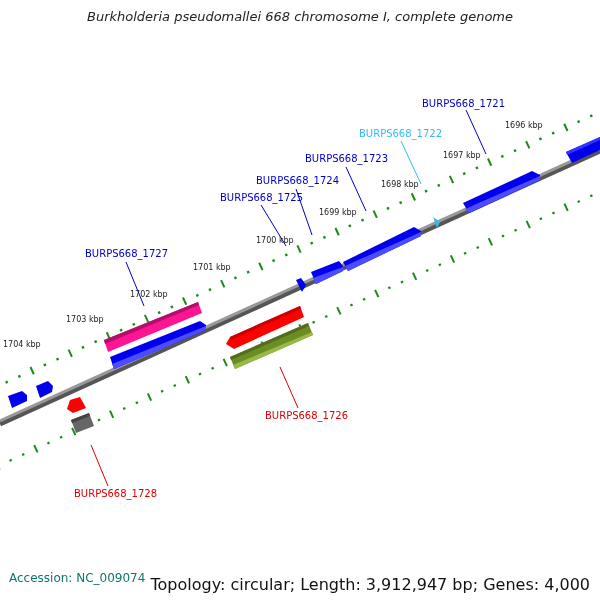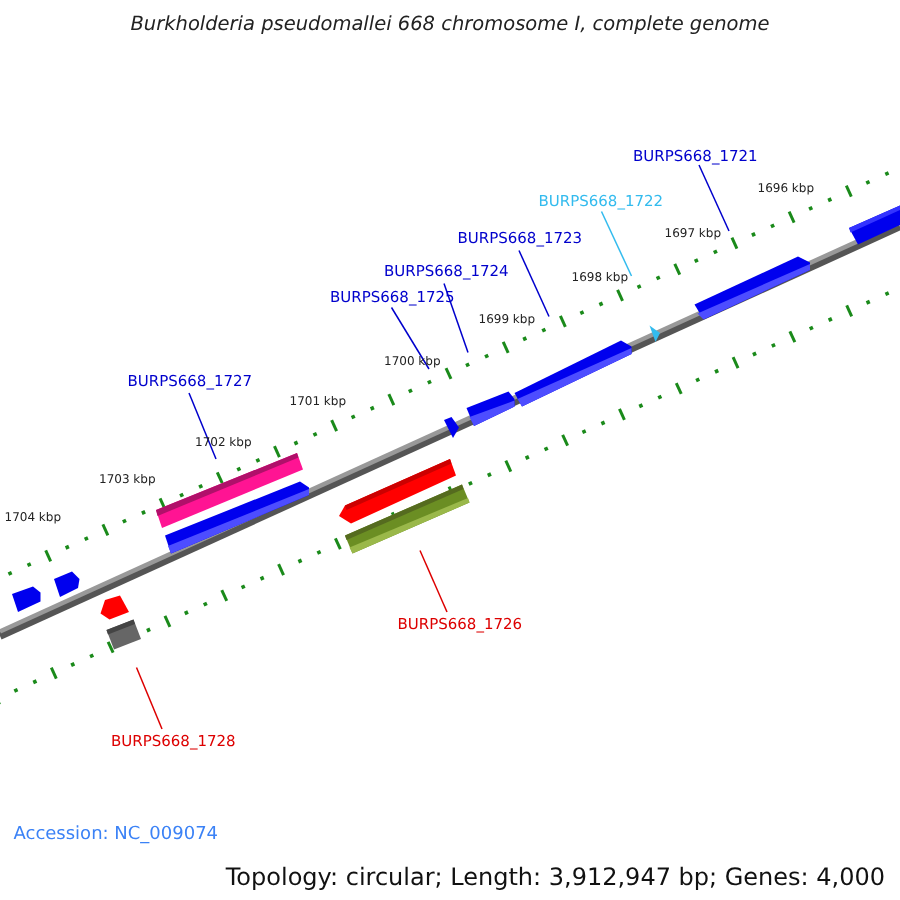--- a/index.html
+++ b/index.html
@@ -1,18 +1,18 @@
 <!DOCTYPE html>
 <html><head>
 <meta charset="utf-8">
 <style>
   html, body { margin:0; padding:0; background:#ffffff; }
   body { width:600px; height:600px; position:relative; overflow:hidden; font-family:"DejaVu Sans", sans-serif; }
   #title { position:absolute; top:9px; left:0; width:600px; text-align:center; font-style:italic; font-size:13px; color:#222; }
-  #footer-left { position:absolute; left:9px; top:548px; font-size:12px; color:#3b82f6; }
+  #footer-left { position:absolute; left:9px; top:571px; font-size:12px; color:#0f766e; }
   #footer-right { position:absolute; right:10px; top:575px; font-size:16px; color:#111; }
   svg { position:absolute; left:0; top:0; }
   .kbp { font-size:8px; fill:#222; font-family:"DejaVu Sans", sans-serif; }
   .glabel { font-size:10px; font-family:"DejaVu Sans", sans-serif; }
 </style>
 </head>
 <body>
 
 <div id="title">Burkholderia pseudomallei 668 chromosome I, complete genome</div>
 

